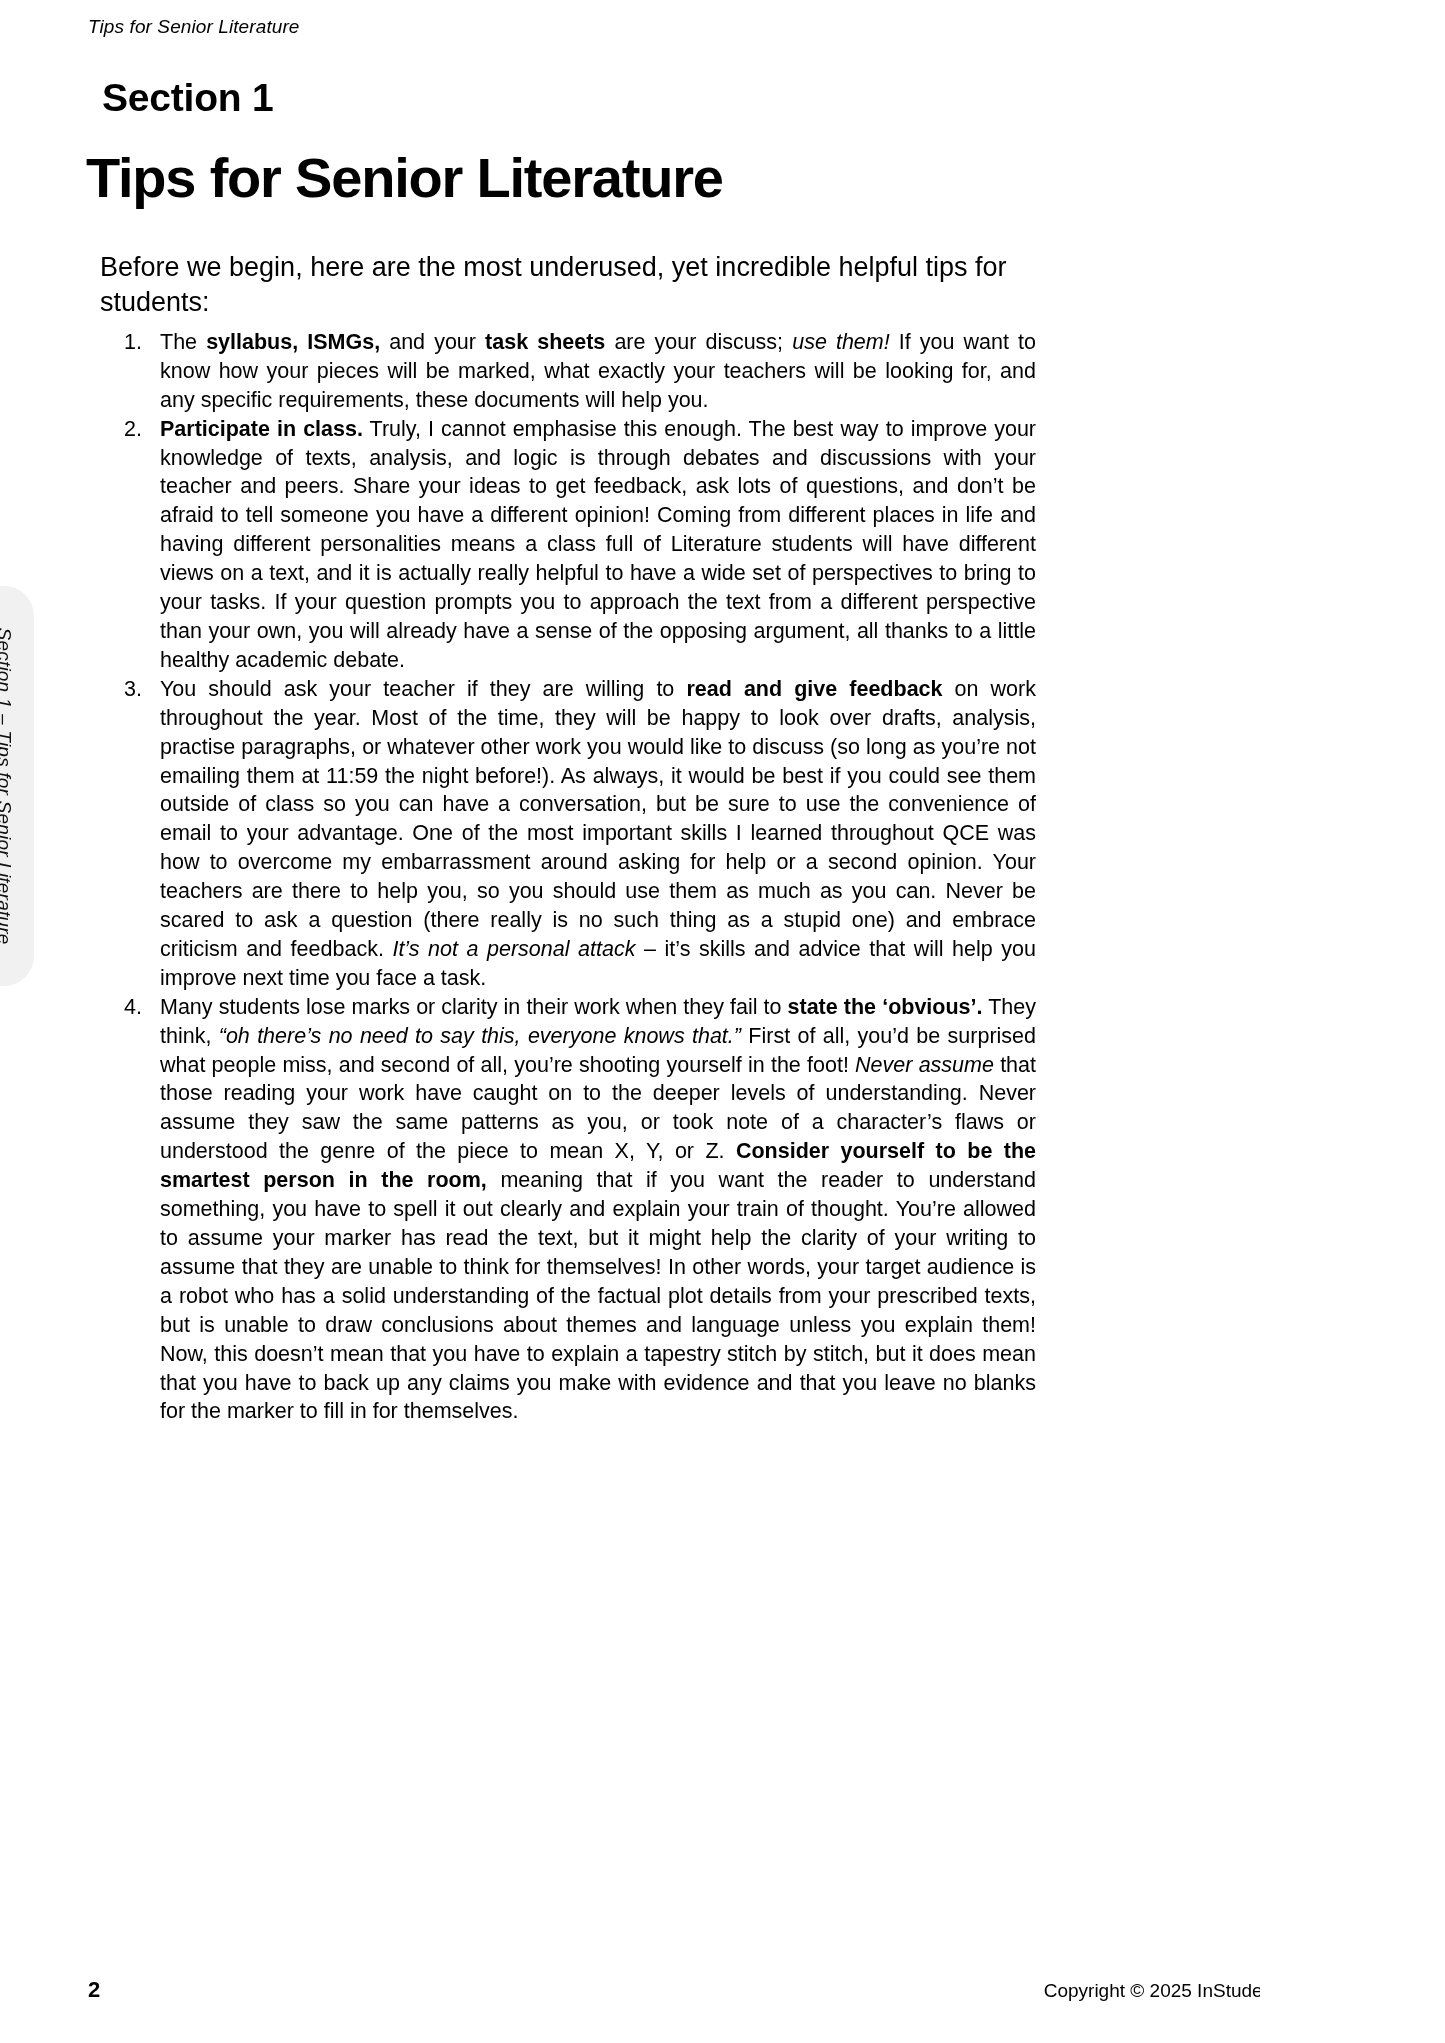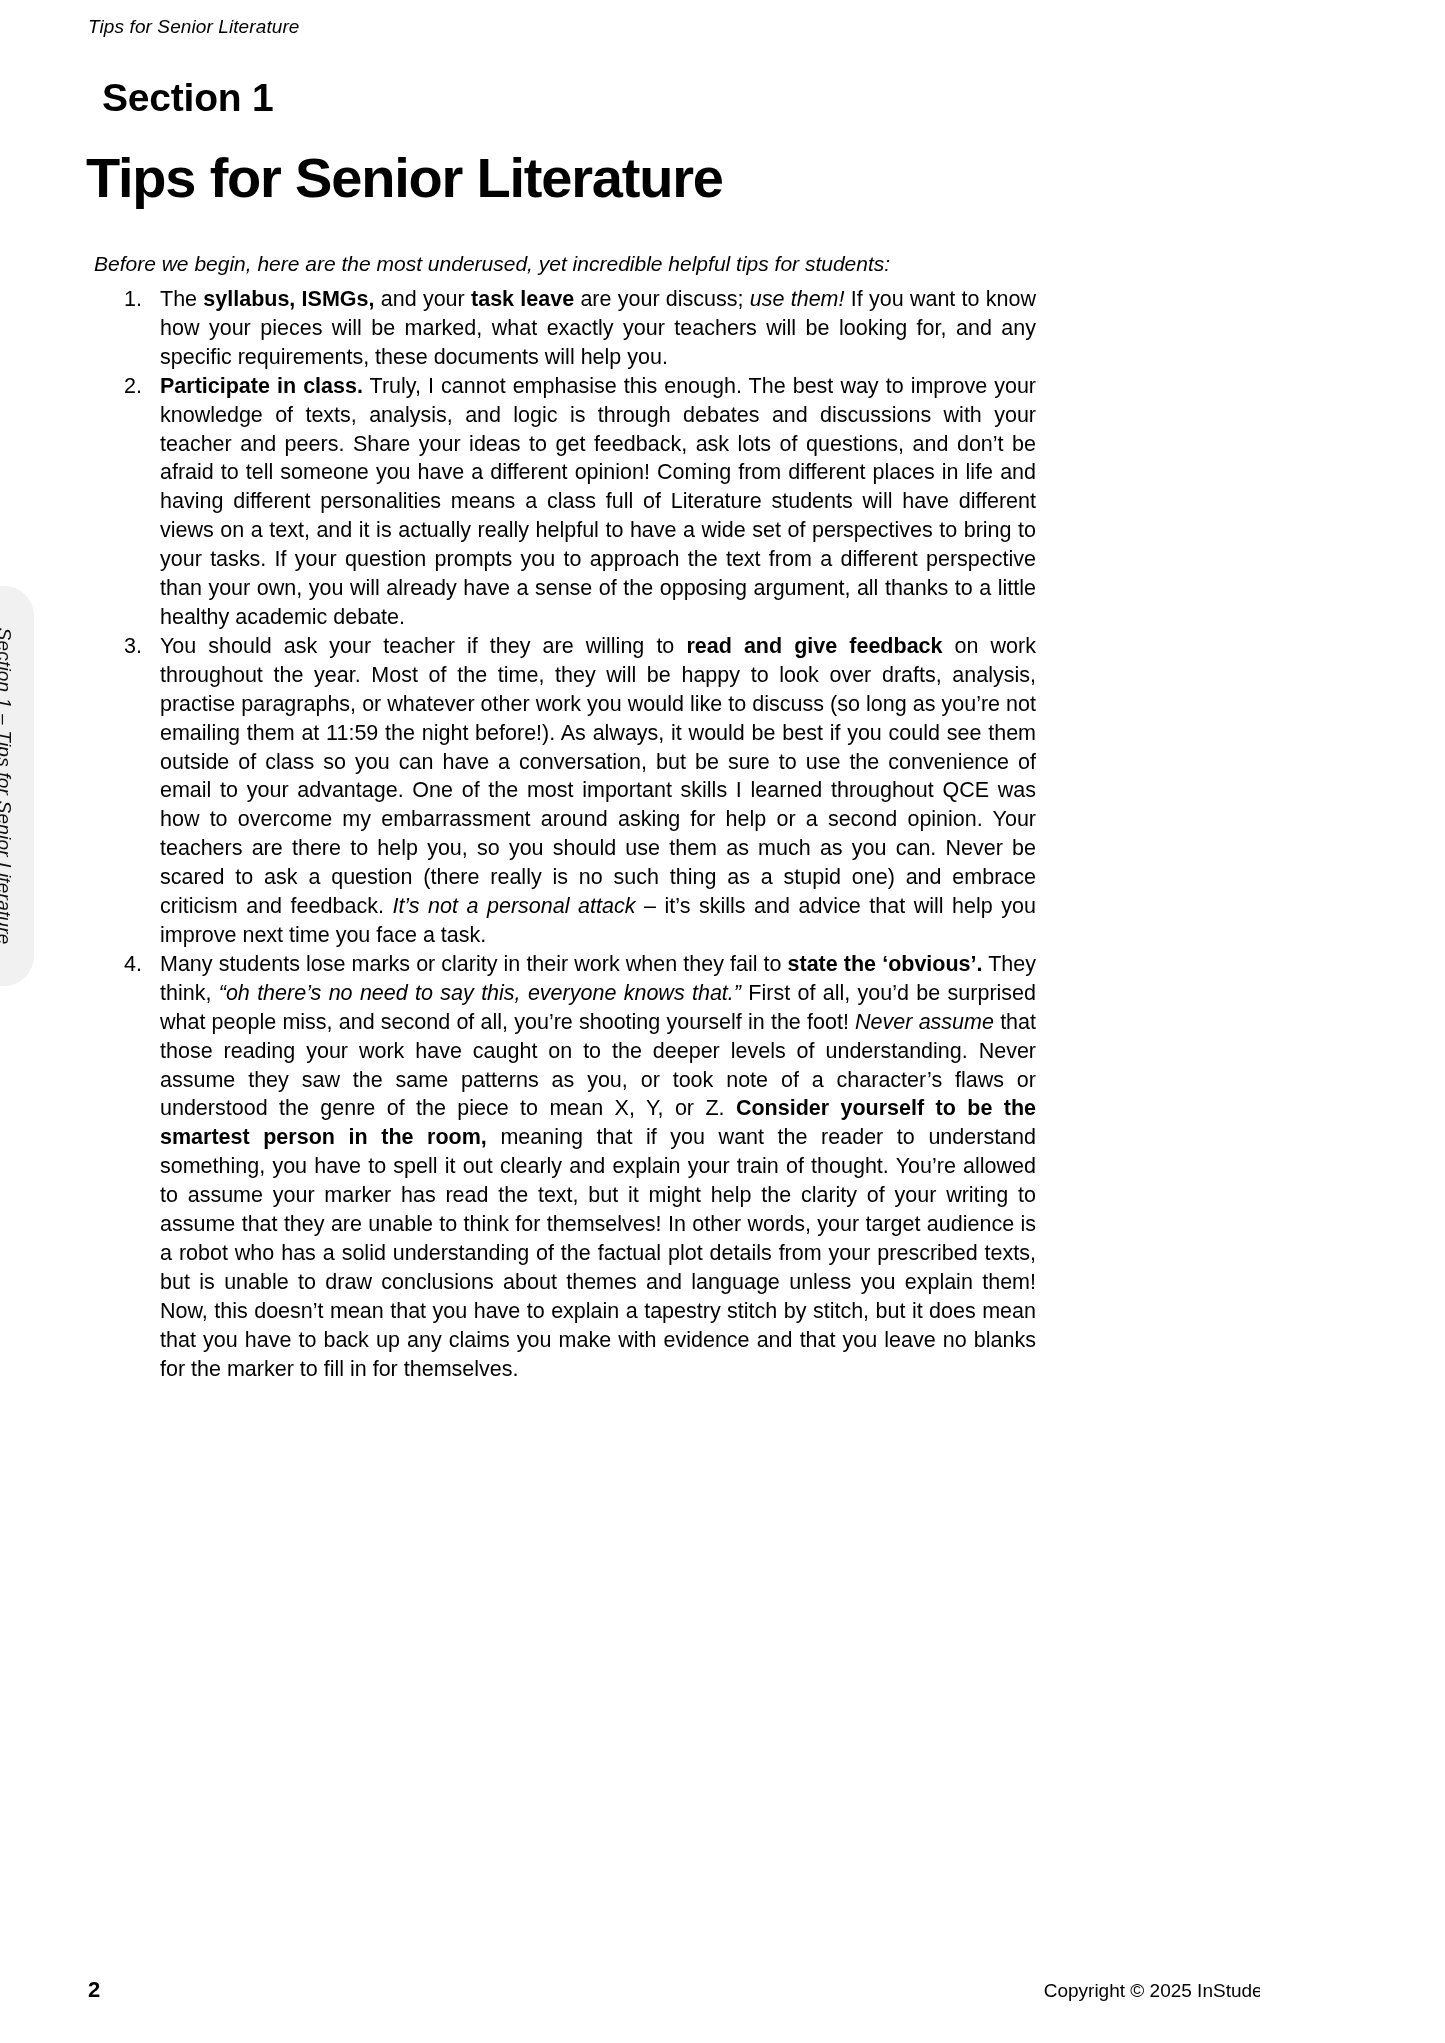--- a/index.html
+++ b/index.html
@@ -66,24 +66,23 @@
     line-height: 1.05;
   }
   h2.page-title {
     margin: 30px 0 0 0;
     font-size: 56px;
     font-weight: bold;
     letter-spacing: -1.2px;
     line-height: 1.05;
   }
   p.intro {
-    margin: 42px 0 0 8px;
-    font-size: 21px;
+    margin: 42px 0 0 14px;
+    font-size: 27px;
     line-height: 1.30;
-    font-style: italic;
   }
   ol.tips {
     margin: 8px 0 0 0;
     padding: 0 0 0 62px;
     list-style-type: decimal;
     font-size: 21.5px;
   }
   ol.tips > li {
     margin: 0 0 0 0;
     padding-left: 12px;
@@ -133,21 +132,21 @@
 
   <div class="content">
 
     <h1 class="section-kicker">Section 1</h1>
 
     <h2 class="page-title">Tips for Senior Literature</h2>
 
     <p class="intro">Before we begin, here are the most underused, yet incredible helpful tips for students:</p>
 
     <ol class="tips" id="tips-list">
-        <li><span>The </span><b>syllabus, ISMGs,</b><span> and your </span><b>task leave</b><span> are your discuss; </span><i>use them!</i><span> If you want to know how your pieces will be marked, what exactly your teachers will be looking for, and any specific requirements, these documents will help you.</span></li>
+        <li><span>The </span><b>syllabus, ISMGs,</b><span> and your </span><b>task sheets</b><span> are your discuss; </span><i>use them!</i><span> If you want to know how your pieces will be marked, what exactly your teachers will be looking for, and any specific requirements, these documents will help you.</span></li>
         <li><b>Participate in class.</b><span> Truly, I cannot emphasise this enough. The best way to improve your knowledge of texts, analysis, and logic is through debates and discussions with your teacher and peers. Share your ideas to get feedback, ask lots of questions, and don’t be afraid to tell someone you have a different opinion! Coming from different places in life and having different personalities means a class full of Literature students will have different views on a text, and it is actually really helpful to have a wide set of perspectives to bring to your tasks. If your question prompts you to approach the text from a different perspective than your own, you will already have a sense of the opposing argument, all thanks to a little healthy academic debate.</span></li>
         <li><span>You should ask your teacher if they are willing to </span><b>read and give feedback</b><span> on work throughout the year.  Most of the time, they will be happy to look over drafts, analysis, practise paragraphs, or whatever other work you would like to discuss (so long as you’re not emailing them at 11:59 the night before!).  As always, it would be best if you could see them outside of class so you can have a conversation, but be sure to use the convenience of email to your advantage.  One of the most important skills I learned throughout QCE was how to overcome my embarrassment around asking for help or a second opinion.  Your teachers are there to help you, so you should use them as much as you can.  Never be scared to ask a question (there really is no such thing as a stupid one) and embrace criticism and feedback. </span><i>It’s not a personal attack</i><span> – it’s skills and advice that will help you improve next time you face a task.</span></li>
         <li><span>Many students lose marks or clarity in their work when they fail to </span><b>state the ‘obvious’.</b><span> They think, </span><i>“oh there’s no need to say this, everyone knows that.”</i><span>  First of all, you’d be surprised what people miss, and second of all, you’re shooting yourself in the foot! </span><i>Never assume</i><span> that those reading your work have caught on to the deeper levels of understanding.  Never assume they saw the same patterns as you, or took note of a character’s flaws or understood the genre of the piece to mean X, Y, or Z. </span><b>Consider yourself to be the smartest person in the room,</b><span> meaning that if you want the reader to understand something, you have to spell it out clearly and explain your train of thought. You’re allowed to assume your marker has read the text, but it might help the clarity of your writing to assume that they are unable to think for themselves! In other words, your target audience is a robot who has a solid understanding of the factual plot details from your prescribed texts, but is unable to draw conclusions about themes and language unless you explain them! Now, this doesn’t mean that you have to explain a tapestry stitch by stitch, but it does mean that you have to back up any claims you make with evidence and that you leave no blanks for the marker to fill in for themselves.</span></li>
       </ol>
 
   </div>
 
   <div class="footer">
     <div class="folio">2</div>
     <div class="copyright">Copyright © 2025 InStudent Publishing Pty. Ltd.</div>

